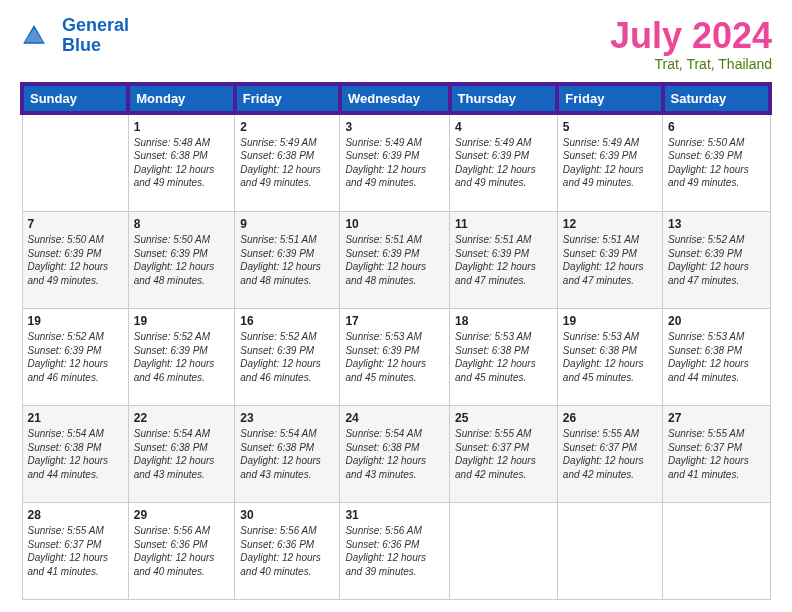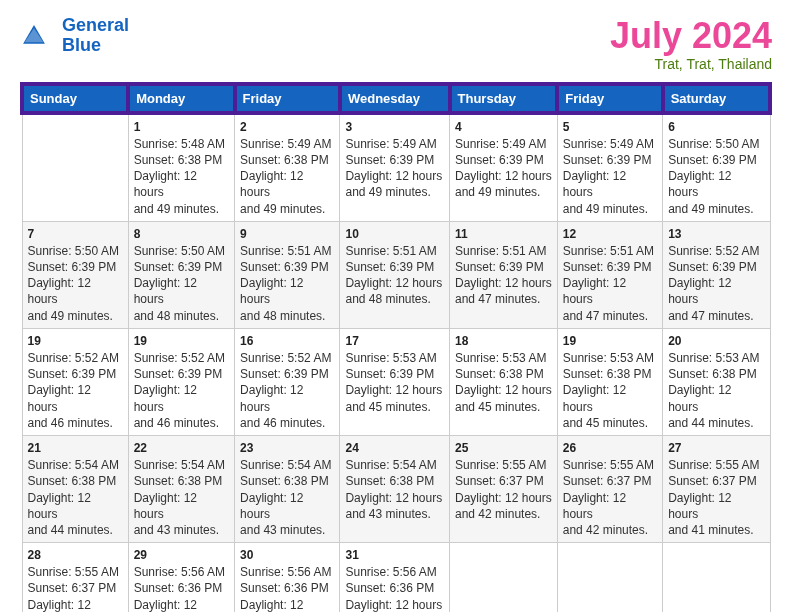--- a/index.html
+++ b/index.html
@@ -82,22 +82,23 @@
     .calendar-table tbody tr:nth-child(even) td {
       background: #f5f5f5;
     }
     .day-number {
       font-weight: bold;
       font-size: 12px;
       display: block;
       margin-bottom: 1px;
     }
     .day-info {
-      font-size: 12px;
+      font-size: 10px;
       color: #333;
+      font-style: italic;
     }
     td.empty {
       background: #fff;
     }
   </style>
 </head>
 <body>
 
 <div class="page">
   <div class="header">

